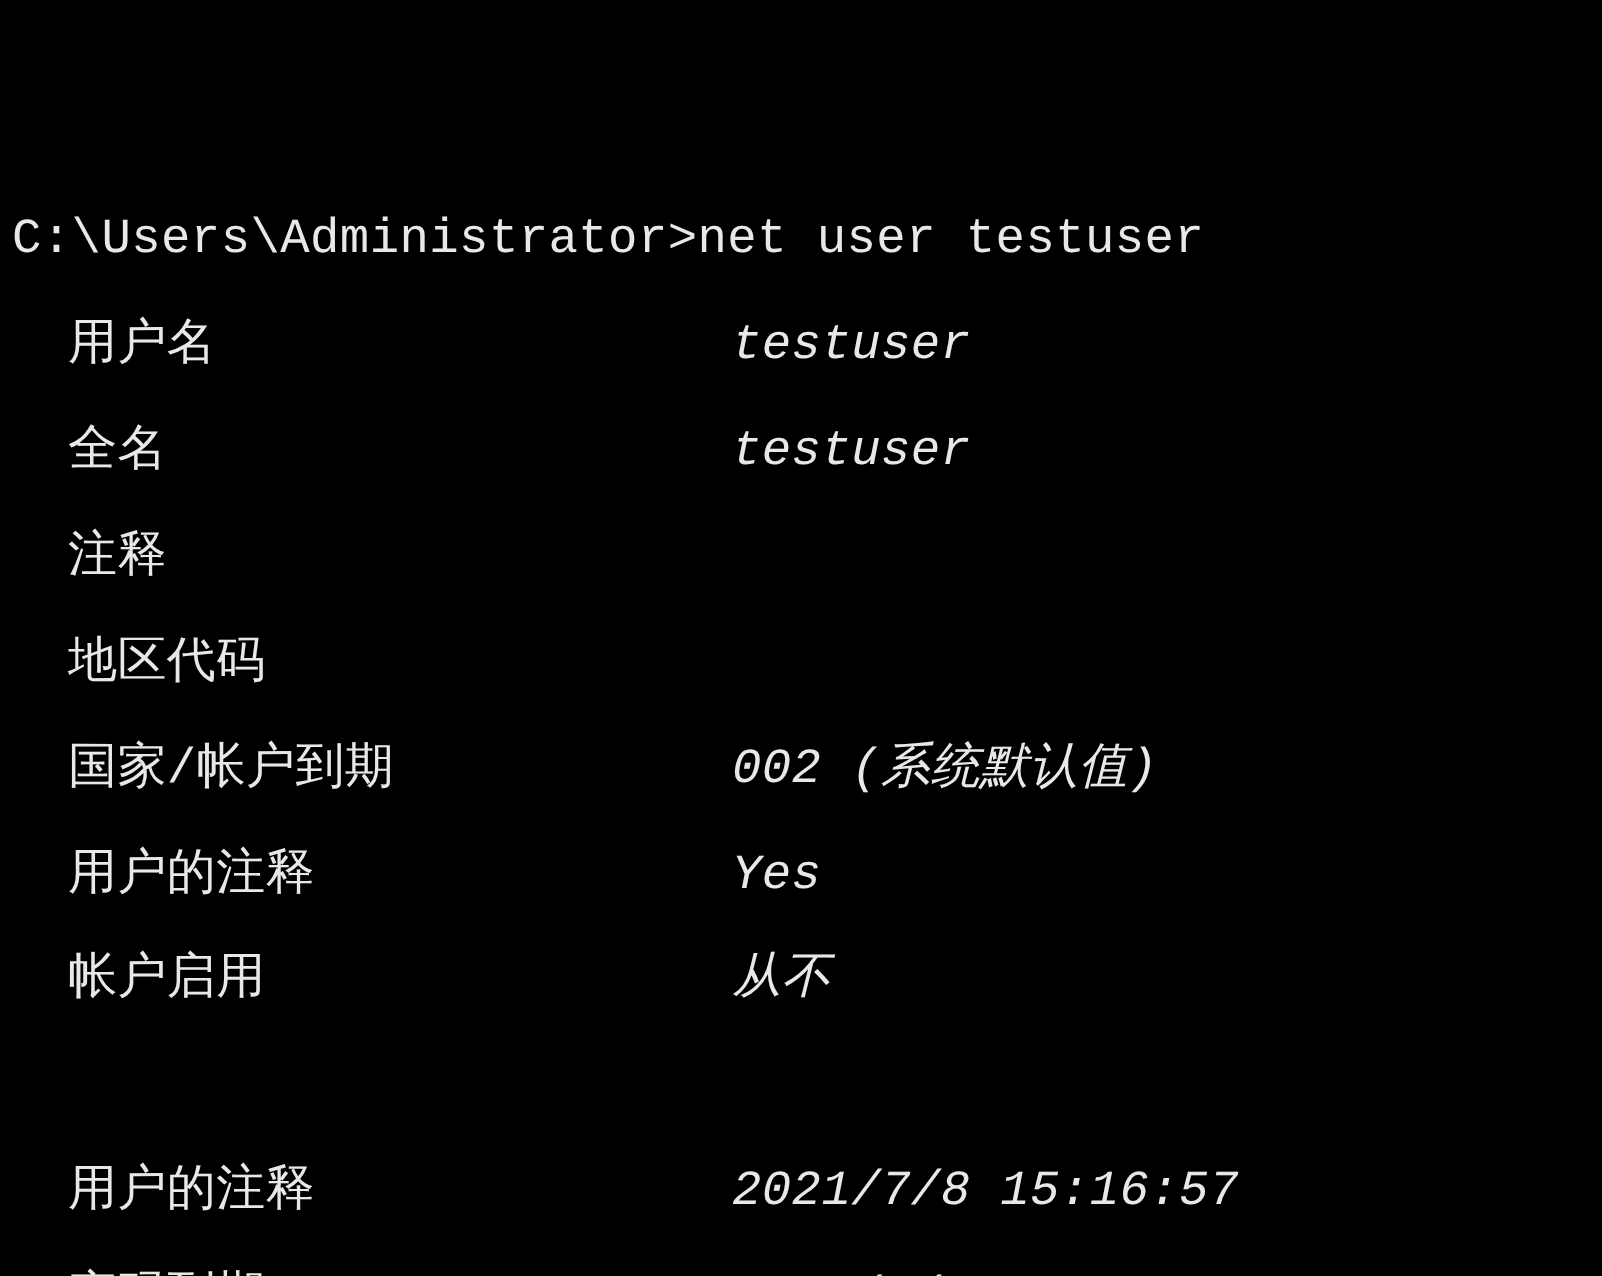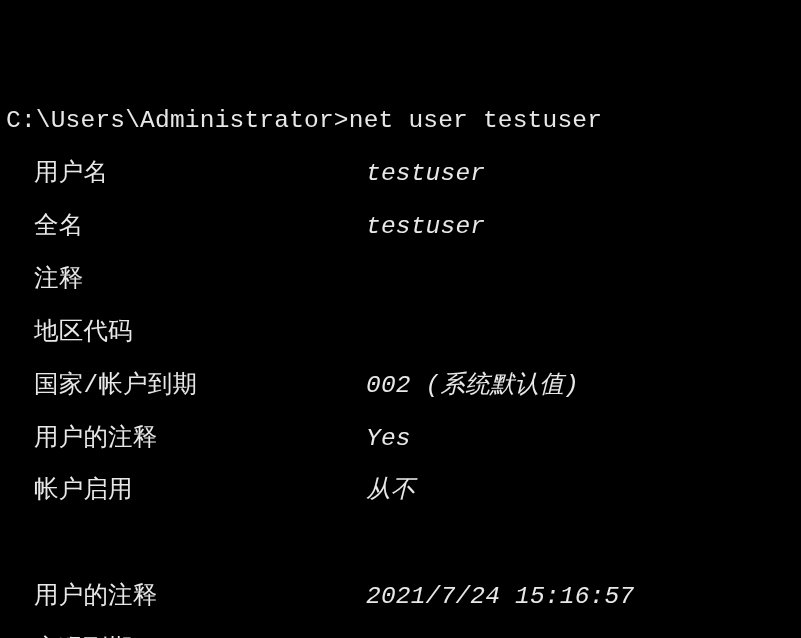--- a/index.html
+++ b/index.html
@@ -43,21 +43,21 @@
 
 <span class="line"><span>C:\Users\Administrator&gt;</span><span>net user testuser</span></span>
 <span class="line"><span class="label">用户名</span><span class="value">testuser</span></span>
 <span class="line"><span class="label">全名</span><span class="value">testuser</span></span>
 <span class="line"><span class="label">注释</span><span class="value"></span></span>
 <span class="line"><span class="label">地区代码</span><span class="value"></span></span>
 <span class="line"><span class="label">国家/帐户到期</span><span class="value">002 (系统默认值)</span></span>
 <span class="line"><span class="label">用户的注释</span><span class="value">Yes</span></span>
 <span class="line"><span class="label">帐户启用</span><span class="value">从不</span></span>
 <span class="line"><span class="label"></span><span class="value"></span></span>
-<span class="line"><span class="label">用户的注释</span><span class="value">2021/7/24 15:16:57</span></span>
+<span class="line"><span class="label">用户的注释</span><span class="value">2021/7/8 15:16:57</span></span>
 <span class="line"><span class="label">密码到期</span><span class="value">2021/8/17 15:16:57</span></span>
 
 
 
 
 
 
 
 
 

